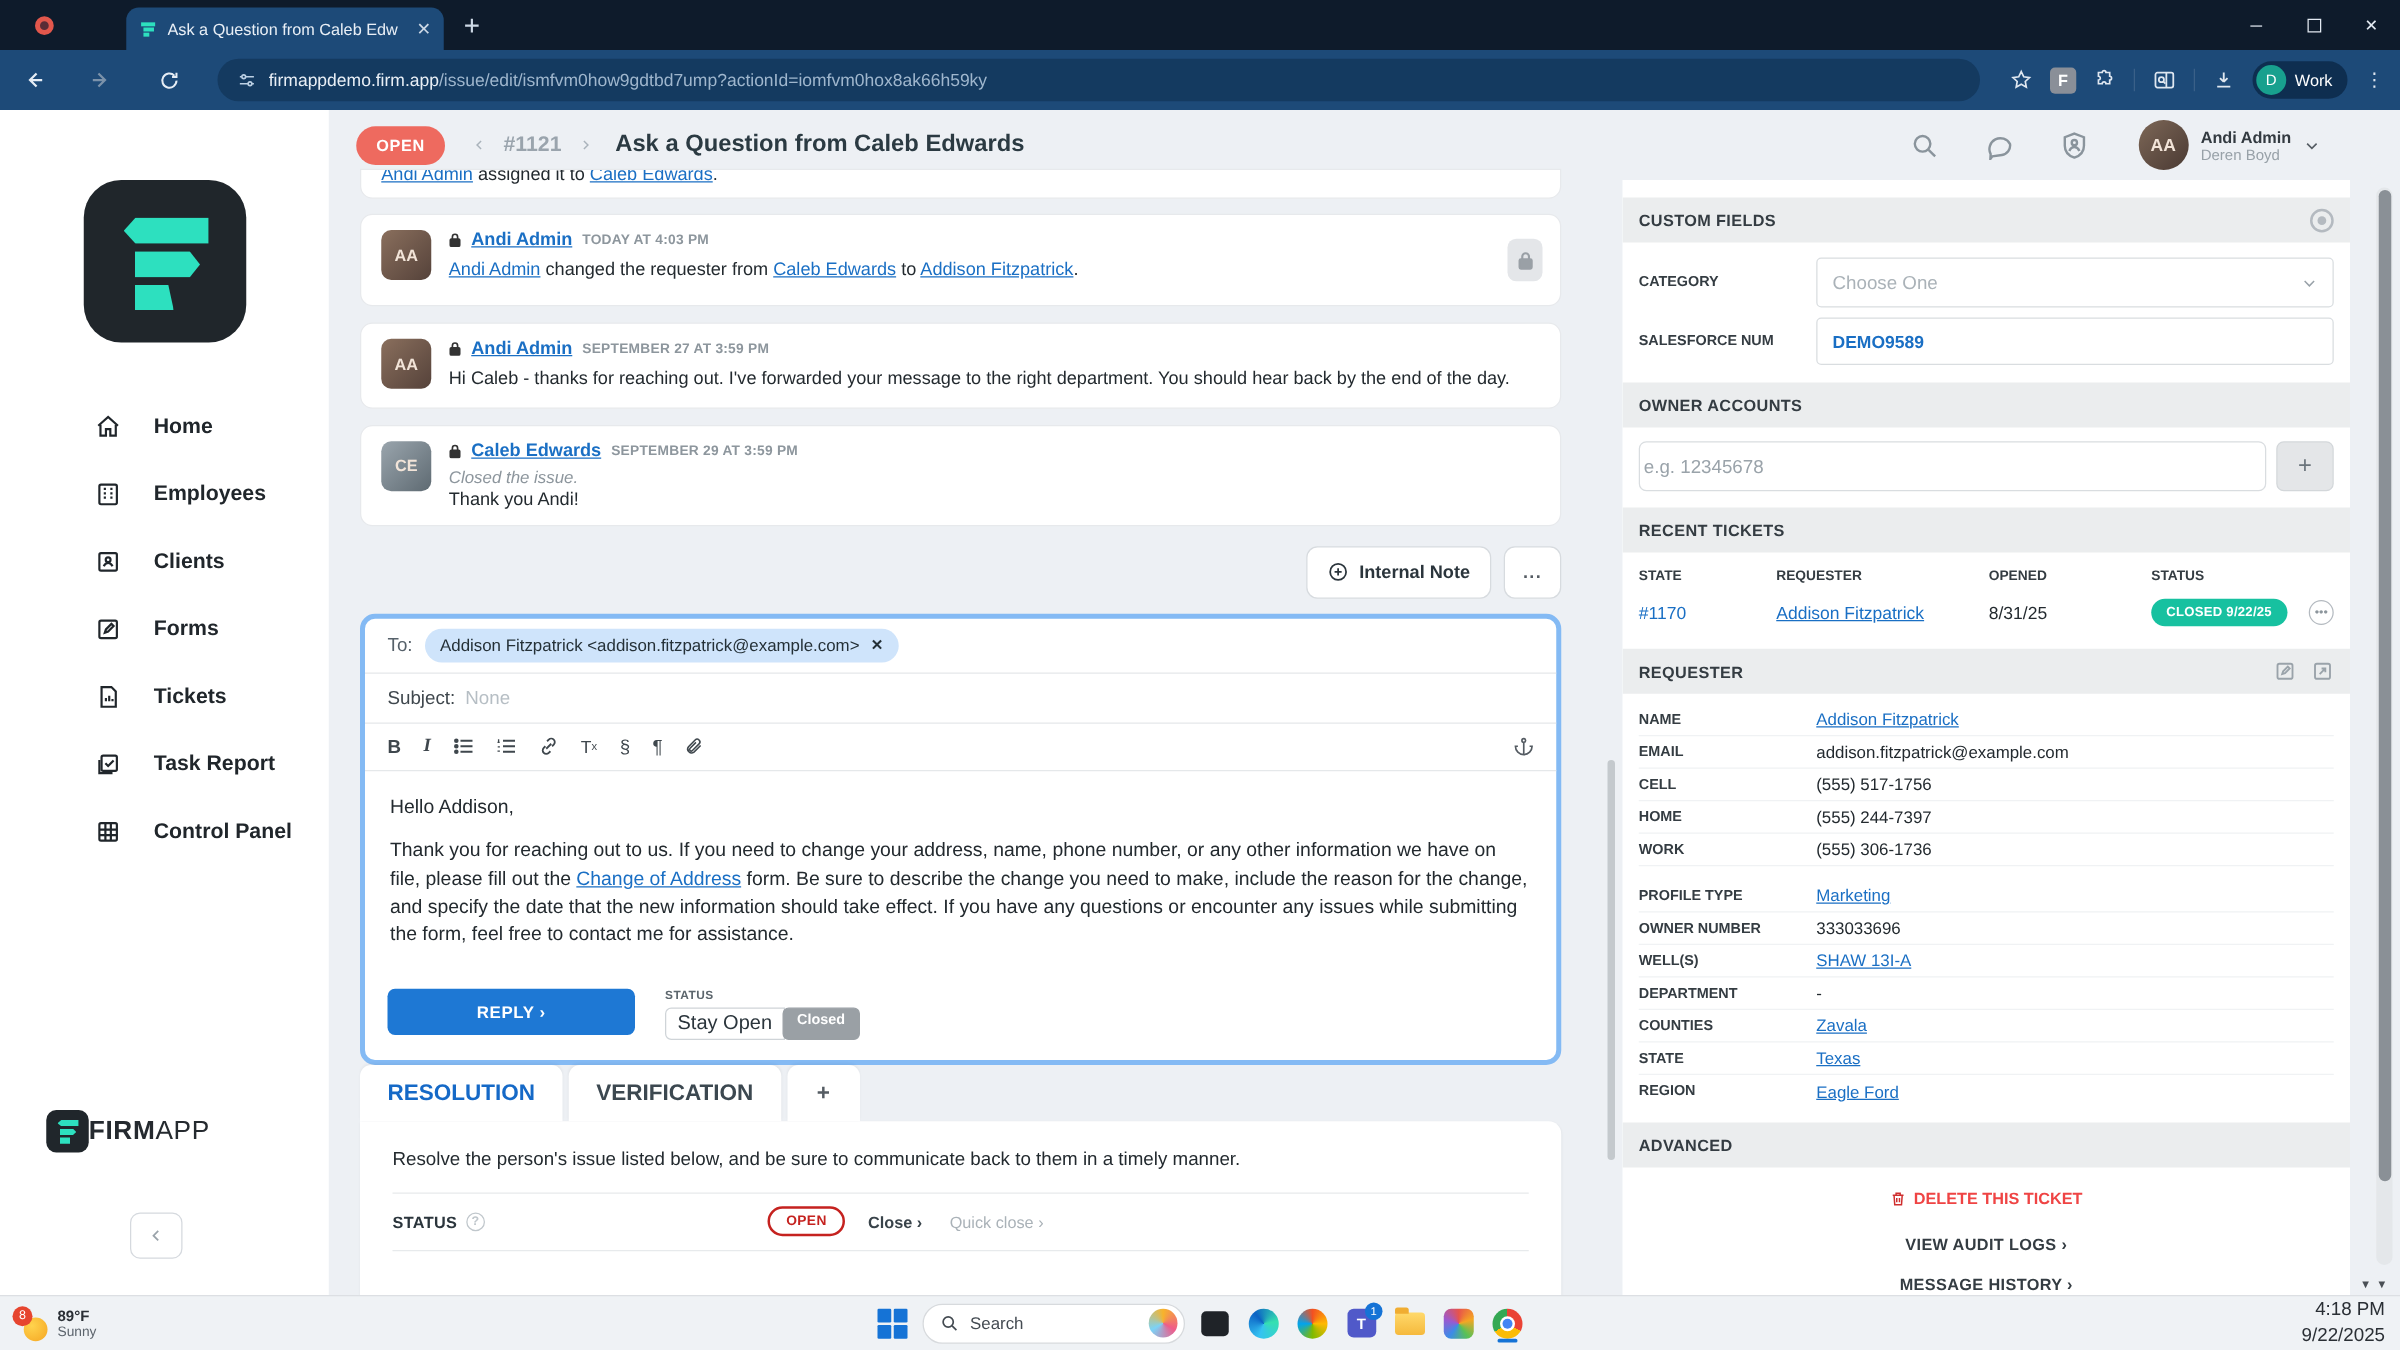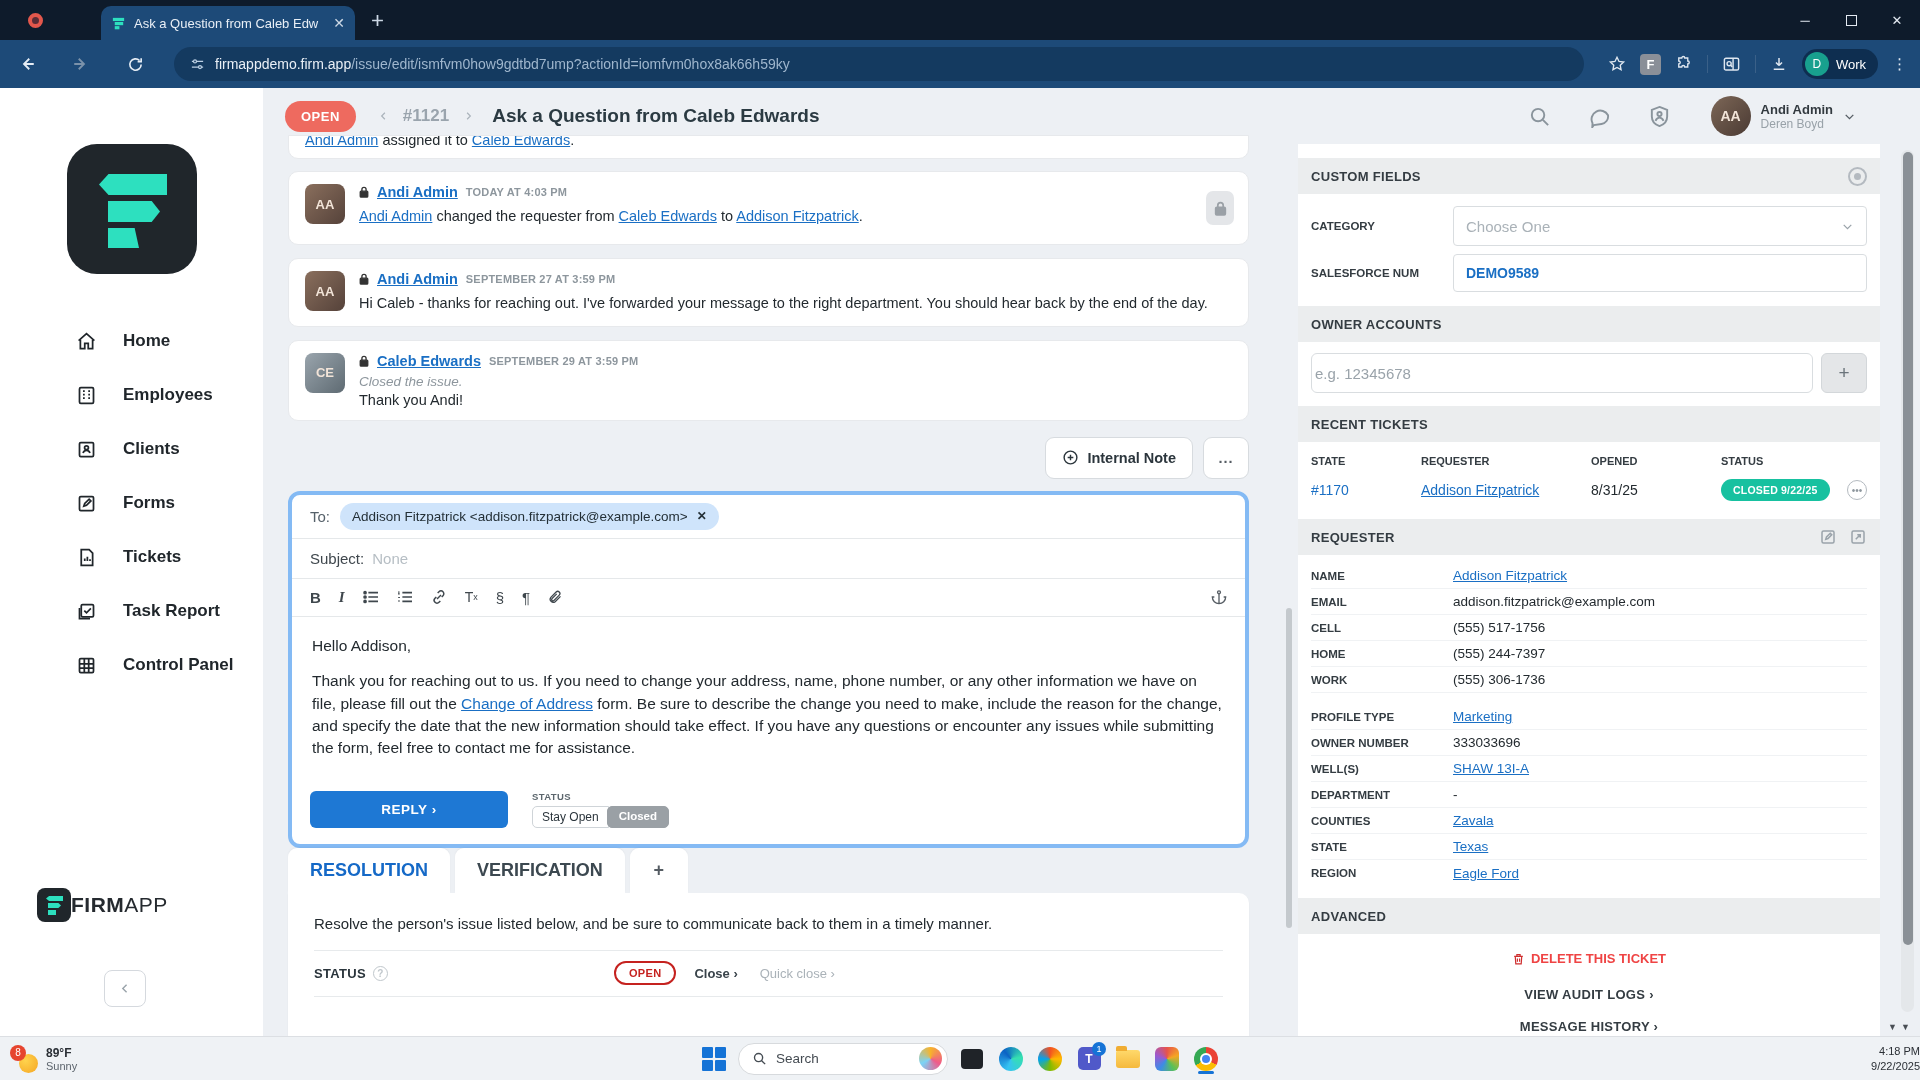--- a/index.html
+++ b/index.html
@@ -104,21 +104,21 @@
   .t-b { font-weight:800; }
   .t-i { font-style:italic; font-family:"Liberation Serif",serif; font-weight:700; }
   .t-clear { font-size:14px; } .t-clear sub { font-size:9px; }
   .t-anchor { margin-left:auto; color:#555c63; }
   .c-body { padding:18px 20px 8px; font-size:15.5px; color:#232a2f; line-height:1.45; }
   .c-body p { margin-bottom:13px; }
   .c-footer { display:flex; align-items:flex-start; padding:10px 18px 16px; gap:24px; }
   .reply-btn { width:198px; height:37px; background:#1e78d4; color:#fff; border:none; border-radius:6px; font-weight:700; font-size:13.5px; letter-spacing:.5px; cursor:pointer; }
   .status-grp .s-lbl { font-size:9.5px; font-weight:700; color:#5c666d; letter-spacing:.4px; margin-bottom:4px; }
   .seg { display:flex; }
-  .seg-a { background:#fff; border:1px solid #cfd4d8; border-radius:5px 0 0 5px; padding:3px 9px; font-size:12px; color:#2b353c; cursor:pointer; }
+  .seg-a { background:#fff; border:1px solid #cfd4d8; border-radius:5px 0 0 5px; padding:3px 9px; font-size:16px; color:#2b353c; cursor:pointer; }
   .seg-b { background:#9aa0a5; border:1px solid #9aa0a5; border-radius:5px; padding:3px 11px; font-size:11.5px; color:#fff; font-weight:600; margin-left:-2px; cursor:pointer; }
 
   
   .tabs { display:flex; gap:5px; align-items:flex-end; height:45px; }
   .tab-b { background:#fff; border-radius:9px 9px 0 0; height:45px; display:flex; align-items:center; justify-content:center; padding:0 22px; font-size:18px; font-weight:700; color:#3c4850; cursor:pointer; box-shadow:0 -1px 2px rgba(0,0,0,.04); }
   .tab-b.active { color:#1569c7; }
   .tab-add { width:58px; color:#555c63; font-weight:600; }
   .res-panel { background:#fff; border-radius:0 10px 10px 10px; padding:22px 26px 10px; min-height:230px; box-shadow:0 1px 2px rgba(0,0,0,.05); }
   .res-instr { font-size:15px; color:#232a2f; padding-bottom:18px; border-bottom:1px solid #e7eaec; }
   .res-row { display:flex; align-items:center; min-height:46px; border-bottom:1px solid #e7eaec; }
@@ -187,21 +187,21 @@
   .ic-cop { width:24px; height:24px; border-radius:50%; background:conic-gradient(#f25022,#ffb900,#7fba00,#00a4ef,#f25022); }
   .ic-teams { width:23px; height:23px; background:#5059c9; border-radius:5px; color:#fff; font-size:12px; font-weight:700; display:flex; align-items:center; justify-content:center; }
   .badge-1 { position:absolute; top:-2px; right:-2px; width:14px; height:14px; background:#1573d6; border-radius:50%; color:#fff; font-size:9px; display:flex; align-items:center; justify-content:center; }
   .ic-folder { width:24px; height:18px; background:linear-gradient(#ffd96b,#f5b93c); border-radius:3px; position:relative; }
   .ic-folder:before { content:""; position:absolute; top:-4px; left:0; width:11px; height:5px; background:#f0ad32; border-radius:2px 2px 0 0; }
   .ic-photos { width:24px; height:24px; border-radius:6px; background:conic-gradient(#e7534b,#f5a623,#59c156,#3c8ce7,#9b59d0,#e7534b); }
   .ic-chrome { width:24px; height:24px; border-radius:50%; background:conic-gradient(#ea4335 0 33%,#fbbc05 33% 66%,#34a853 66% 100%); position:relative; }
   .ic-chrome:before { content:""; position:absolute; inset:6px; background:#fff; border-radius:50%; }
   .ic-chrome:after { content:""; position:absolute; inset:8px; background:#4285f4; border-radius:50%; }
   .active-line { position:absolute; bottom:0; left:7px; width:16px; height:3px; background:#1573d6; border-radius:2px; }
-  .clock { margin-left:auto; margin-right:0; text-align:right; font-size:11px; color:#2a2f35; line-height:1.35; }
+  .clock { margin-left:auto; margin-right:12px; text-align:right; font-size:15px; color:#2a2f35; line-height:1.35; }
 </style>
 </head>
 <body>
 
 <div class="chrome">
   <div class="tabstrip">
     <div class="record-dot"></div>
     <div class="tab">
       <svg width="15" height="15" viewBox="0 0 16 16">
           <rect x="2" y="2" width="12" height="3.4" fill="#2de0bf"></rect>

